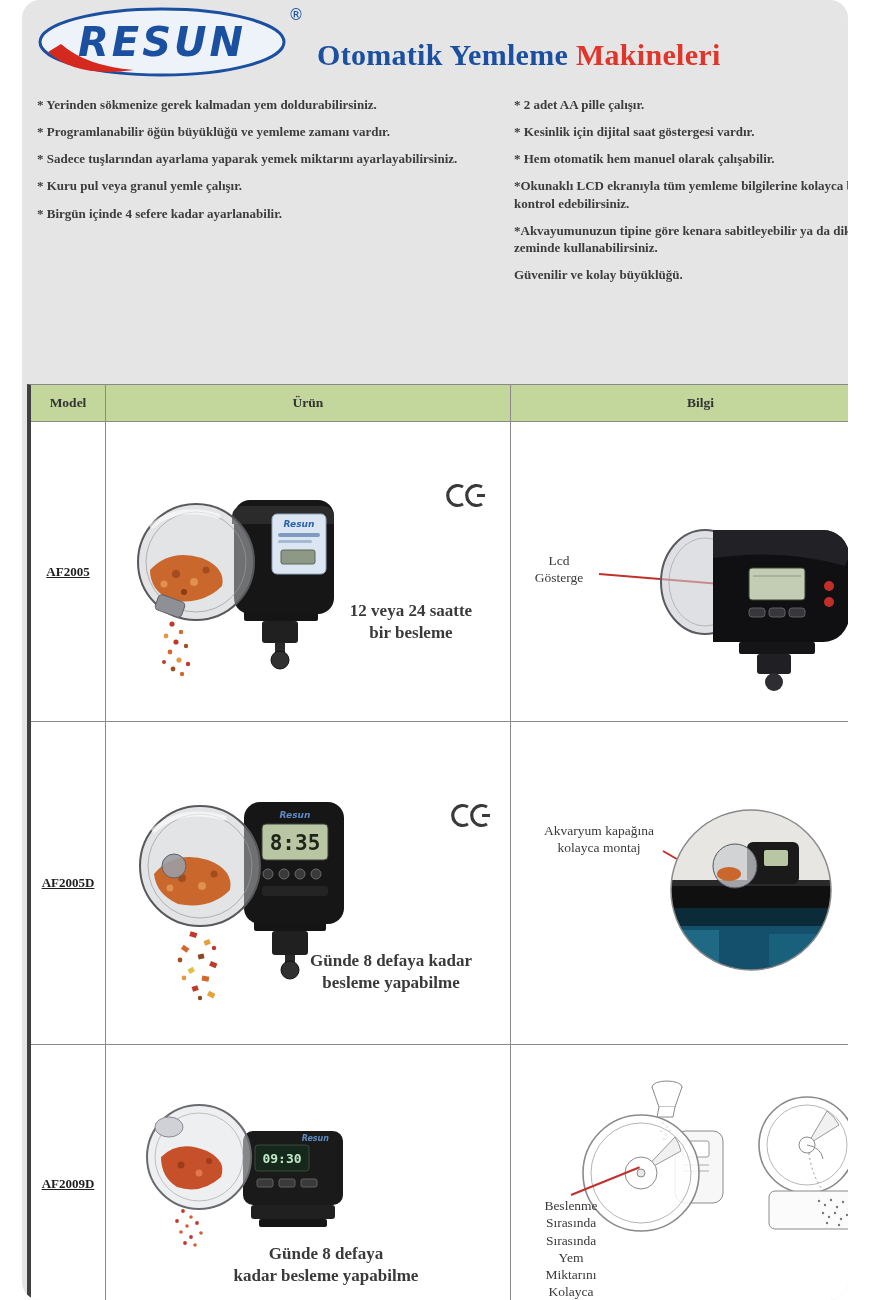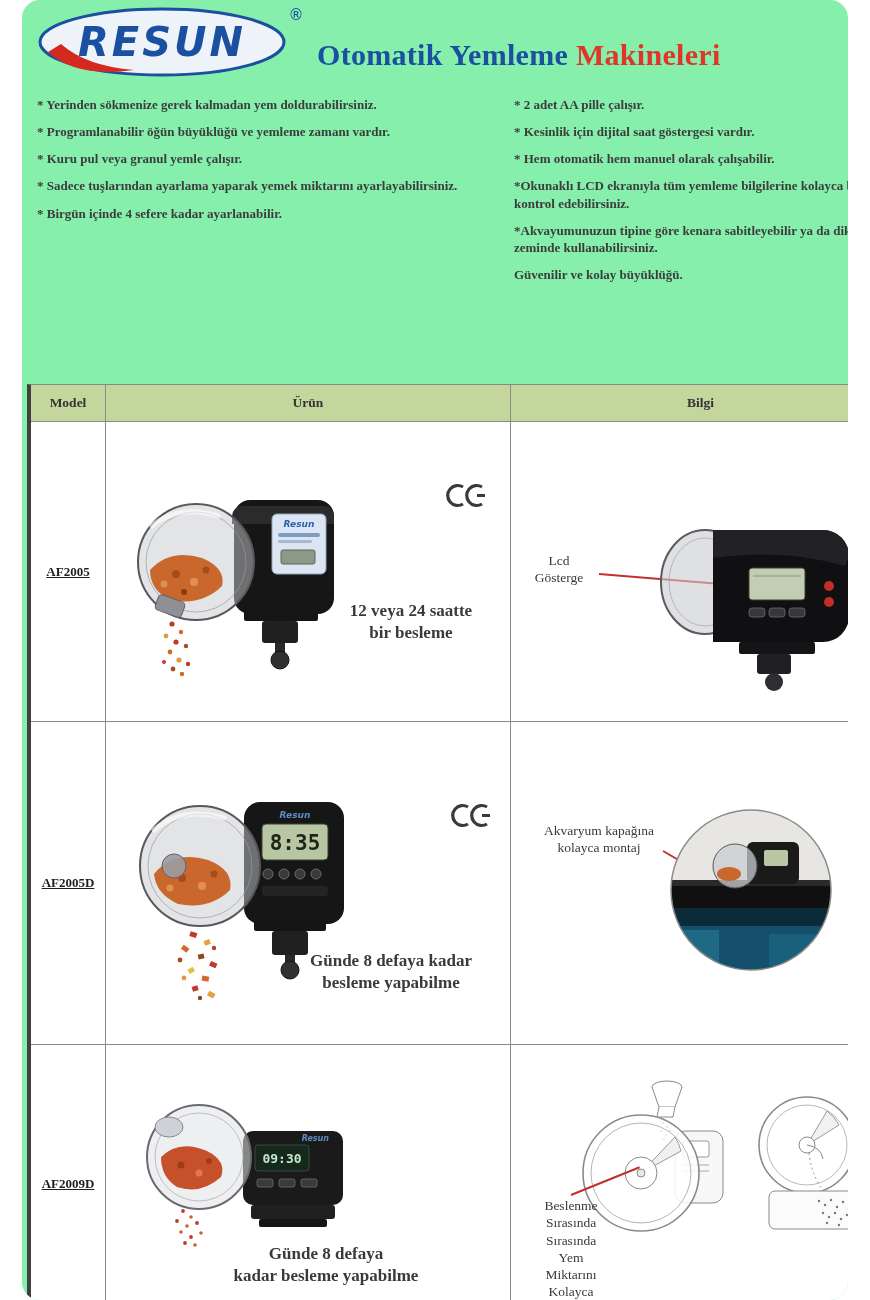--- a/index.html
+++ b/index.html
@@ -1,18 +1,18 @@
 <!DOCTYPE html>
 <html><head>
 <meta charset="utf-8">
 <style>
   * { margin:0; padding:0; box-sizing:border-box; }
   html,body { background:#ffffff; }
   body { font-family:"Liberation Serif", serif; }
-  .page { position:relative; width:826px; height:1300px; background:#86efac; margin:0 auto; overflow:hidden;border-radius:18px; }
+  .page { position:relative; width:826px; height:1300px; background:#e5e5e5; margin:0 auto; overflow:hidden;border-radius:18px; }
 
   
   .logo { position:absolute; left:12px; top:4px; }
   .page-title { position:absolute; left:295px; top:38px; width:565px; text-align:left;
                 font-size:30px; font-weight:bold; color:#1b4fa0; letter-spacing:.3px; }
   .page-title .red { color:#e0352b; }
 
   
   .features { position:absolute; top:96px; font-size:13px; font-weight:bold; color:#3c3c3c; line-height:1.32; }
   .features p { margin-bottom:10px; }
@@ -52,22 +52,22 @@
   </svg>
 
   <div class="page-title">
     <span>Otomatik Yemleme</span>
     <span class="red">Makineleri</span>
   </div>
 
   <div class="features left">
     <p>* Yerinden sökmenize gerek kalmadan yem doldurabilirsiniz.</p>
     <p>* Programlanabilir öğün büyüklüğü ve yemleme zamanı vardır.</p>
+    <p>* Sadece tuşlarından ayarlama yaparak yemek miktarını ayarlayabilirsiniz.</p>
     <p>* Kuru pul veya granul yemle çalışır.</p>
-    <p>* Sadece tuşlarından ayarlama yaparak yemek miktarını ayarlayabilirsiniz.</p>
     <p>* Birgün içinde 4 sefere kadar ayarlanabilir.</p>
   </div>
   <div class="features right">
     <p>* 2 adet AA pille çalışır.</p>
     <p>* Kesinlik için dijital saat göstergesi vardır.</p>
     <p>* Hem otomatik hem manuel olarak çalışabilir.</p>
     <p>*Okunaklı LCD ekranıyla tüm yemleme bilgilerine kolayca bakabilir, kontrol edebilirsiniz.</p>
     <p>*Akvayumunuzun tipine göre kenara sabitleyebilir ya da dik olarak zeminde kullanabilirsiniz.</p>
     <p>Güvenilir ve kolay büyüklüğü.</p>
   </div>

